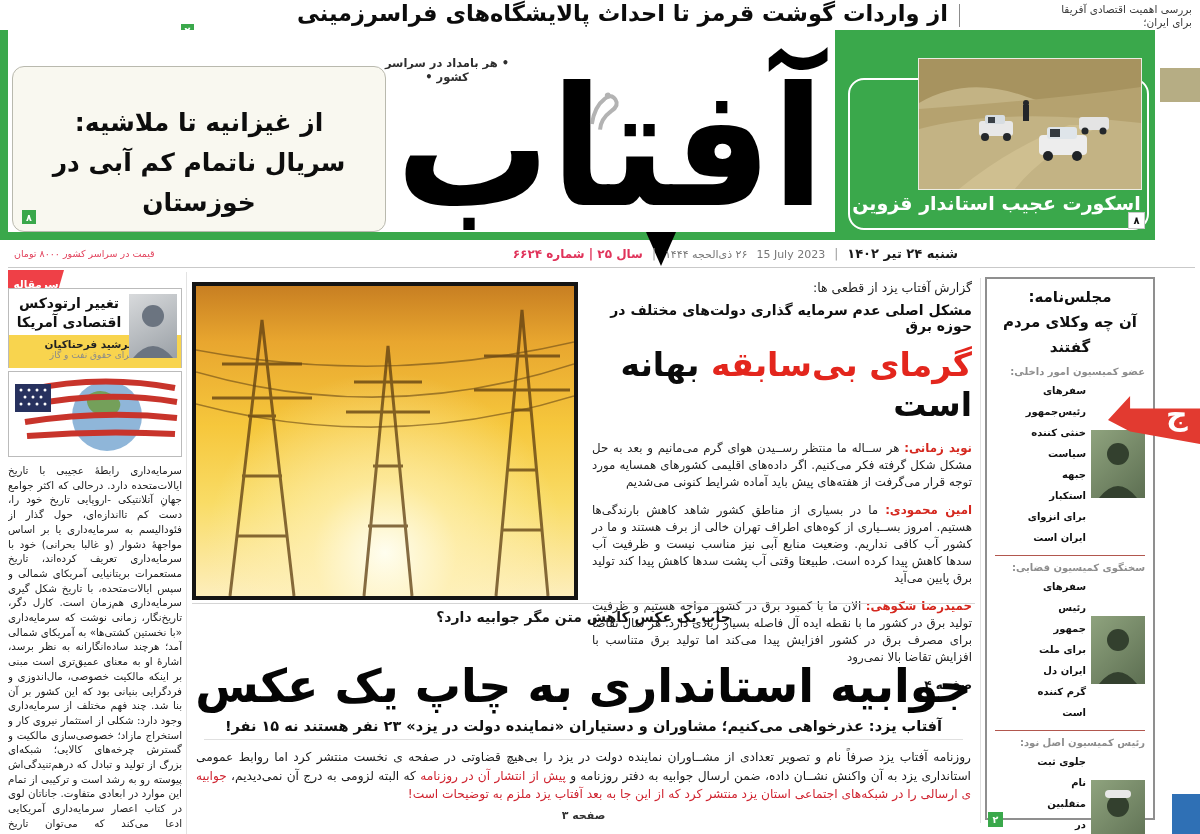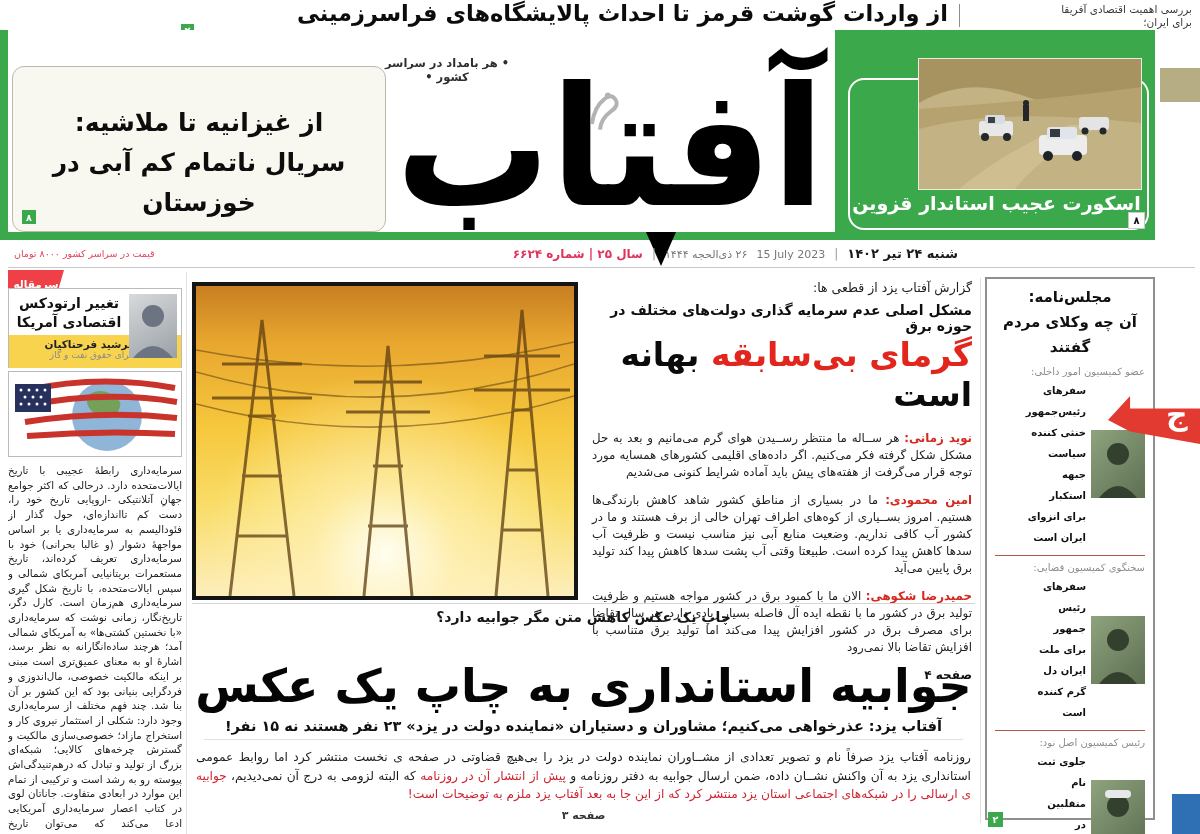--- a/index.html
+++ b/index.html
@@ -59,21 +59,21 @@
   .vline-a{left:186px;top:272px;width:1px;height:562px;background:#e3e3e3;}
   .vline-b{left:980px;top:278px;width:1px;height:545px;background:#e0e0e0;}
 
   
   .photo-box{left:192px;top:282px;width:386px;height:318px;border:4px solid #141414;box-sizing:border-box;
              background:linear-gradient(180deg,#c87f22 0%,#e8a62f 18%,#f6c73c 45%,#f9dc66 70%,#fdeebc 100%);overflow:hidden;}
   .sun-glow{position:absolute;left:0;top:0;width:100%;height:100%;
             background:radial-gradient(circle at 50% 86%,rgba(255,255,244,.95) 0%,rgba(255,242,185,.65) 22%,rgba(255,240,170,0) 55%);}
   .ms-col{right:228px;top:280px;width:380px;}
   .ms-kicker{font-size:12.5px;color:#222;margin-bottom:7px;}
-  .ms-subhead{font-size:14px;font-weight:bold;color:#0e0e0e;margin-bottom:1px;}
+  .ms-subhead{font-size:14px;font-weight:bold;color:#0e0e0e;margin-bottom:11px;}
   .ms-headline{font-size:33px;font-weight:bold;line-height:40px;margin-bottom:15px;}
   .red{color:#e3261d;}
   .blk{color:#0b0b0b;}
   .ms-p{font-size:11.8px;line-height:16.8px;text-align:justify;color:#1e1e1e;margin-bottom:12px;}
   .lead{color:#d5281f;font-weight:bold;}
   .ms-pageref{font-weight:bold;font-size:12px;color:#111;}
 
   .hr-mid{left:192px;top:603px;width:783px;height:1px;background:#d5d5d5;}
 
   
@@ -82,21 +82,21 @@
   .ss-headline{font-size:46px;font-weight:bold;color:#050505;line-height:60px;margin-bottom:2px;margin-top:31px;}
   .ss-subhead{font-size:14.5px;font-weight:bold;color:#101010;margin-bottom:5px;}
   .ss-rule{height:1px;background:#e0e0e0;margin:3px 12px 8px;}
   .ss-body{font-size:12.2px;line-height:18.5px;text-align:justify;color:#1b1b1b;padding:0 4px;}
   .red2{color:#cf2430;}
   .ss-pageref{font-size:11px;font-weight:bold;color:#333;margin-top:5px;text-align:center;}
 
   
   .mj{left:985px;top:277px;width:170px;height:543px;border:2px solid #8f8f8f;box-sizing:border-box;background:#fff;padding:6px 8px;}
   .mj-title{font-size:15px;font-weight:bold;text-align:center;line-height:25px;color:#101010;}
-  .mj-label{font-size:10px;color:#8d8d8d;text-align:right;margin:6px 0 3px;}
+  .mj-label{font-size:10px;color:#8d8d8d;text-align:right;margin:6px 0 3px;font-weight:bold;}
   .mj-row{display:flex;gap:5px;align-items:center;}
   .mj-photo{width:54px;height:68px;flex:none;background:linear-gradient(135deg,#8fa37e,#5d6f52);overflow:hidden;}
   .mj-text{flex:1;font-size:10px;font-weight:bold;line-height:21px;color:#101010;margin-left:40px;}
   .mj-sep{border:none;border-top:1px solid #b2574e;margin:7px 0 0;}
   .mj-num{left:988px;top:812px;width:15px;height:15px;}
 
   
   .wm{left:1108px;top:396px;width:92px;height:48px;background:#e23a30;z-index:9;
       clip-path:polygon(0 50%,24% 0,24% 26%,100% 26%,100% 100%,24% 74%);}
   .wm-letter{left:1166px;top:397px;color:#fff;font-size:30px;font-weight:bold;z-index:10;}

